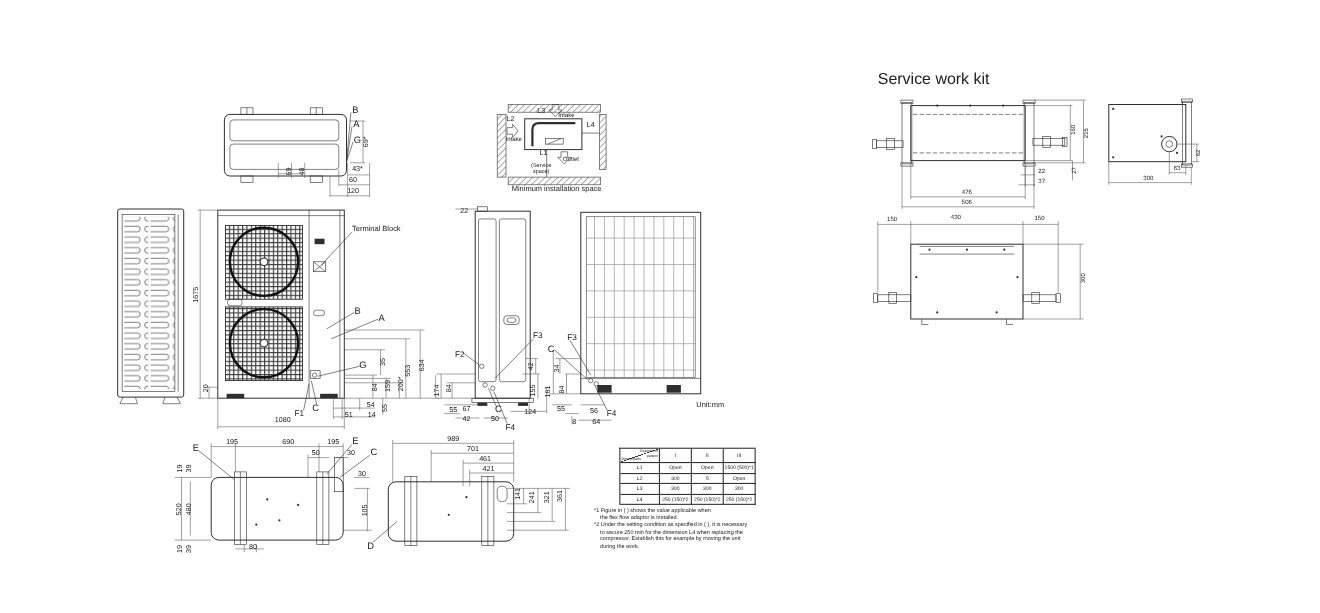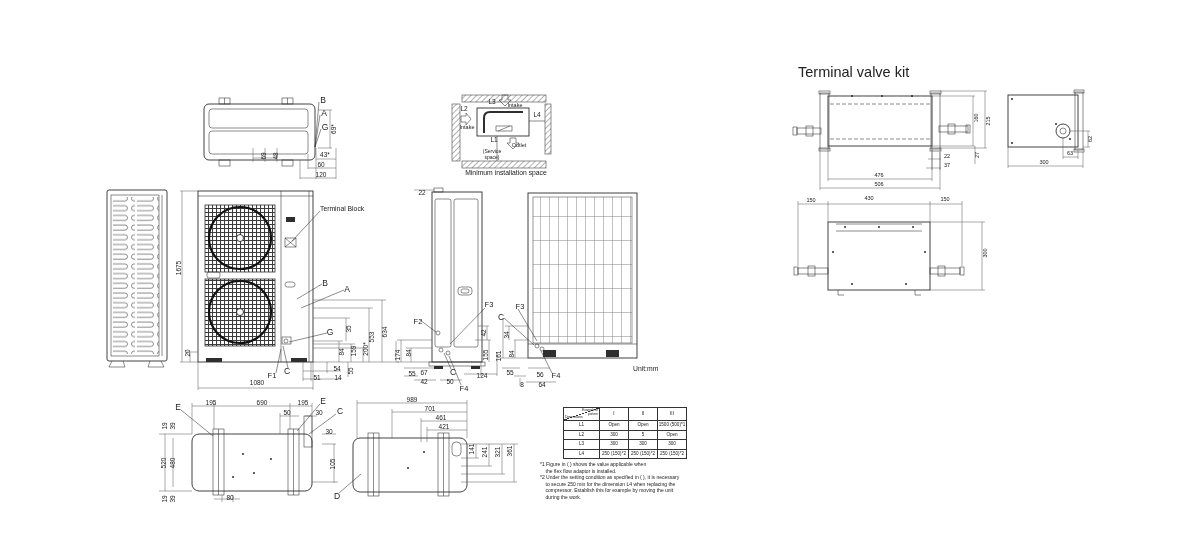--- a/index.html
+++ b/index.html
@@ -238,21 +238,21 @@
         <rect class="t" x="794" y="267" width="4" height="8"></rect>
     <rect class="t" x="930" y="268" width="30" height="6"></rect>
         <rect class="t" x="938" y="266" width="7" height="10"></rect>
         <rect class="t" x="960" y="267" width="4" height="8"></rect>
     <path class="t" d="M838 290v5h6M915 290v5h6"></path>
     <path class="d" d="M798 266V201M828 222V201M930 222V201M962 266V201M798 204H962
       M930 222H985M930 290H985M982 222V290"></path>
   </g>
 </svg>
 
-<div id="svk-title">Terminal valve kit</div>
+<div id="svk-title">Service work kit</div>
 <div id="min-cap">Minimum installation space</div>
 <div id="unit-note">Unit:mm</div>
 <div id="term-lbl">Terminal Block</div>
 
 <div id="labels">
       <span class="lbl" style="left: 323px; top: 100px; font-size: 8.5px; transform: translate(-50%, -50%);">B</span>
       <span class="lbl" style="left: 324px; top: 113px; font-size: 8.5px; transform: translate(-50%, -50%);">A</span>
       <span class="lbl" style="left: 325px; top: 127px; font-size: 8.5px; transform: translate(-50%, -50%);">G</span>
       <span class="lbl" style="left: 334px; top: 129px; transform: translate(-50%, -50%) rotate(-90deg);">69*</span>
       <span class="lbl" style="left: 264px; top: 156px; transform: translate(-50%, -50%) rotate(-90deg);">69</span>

